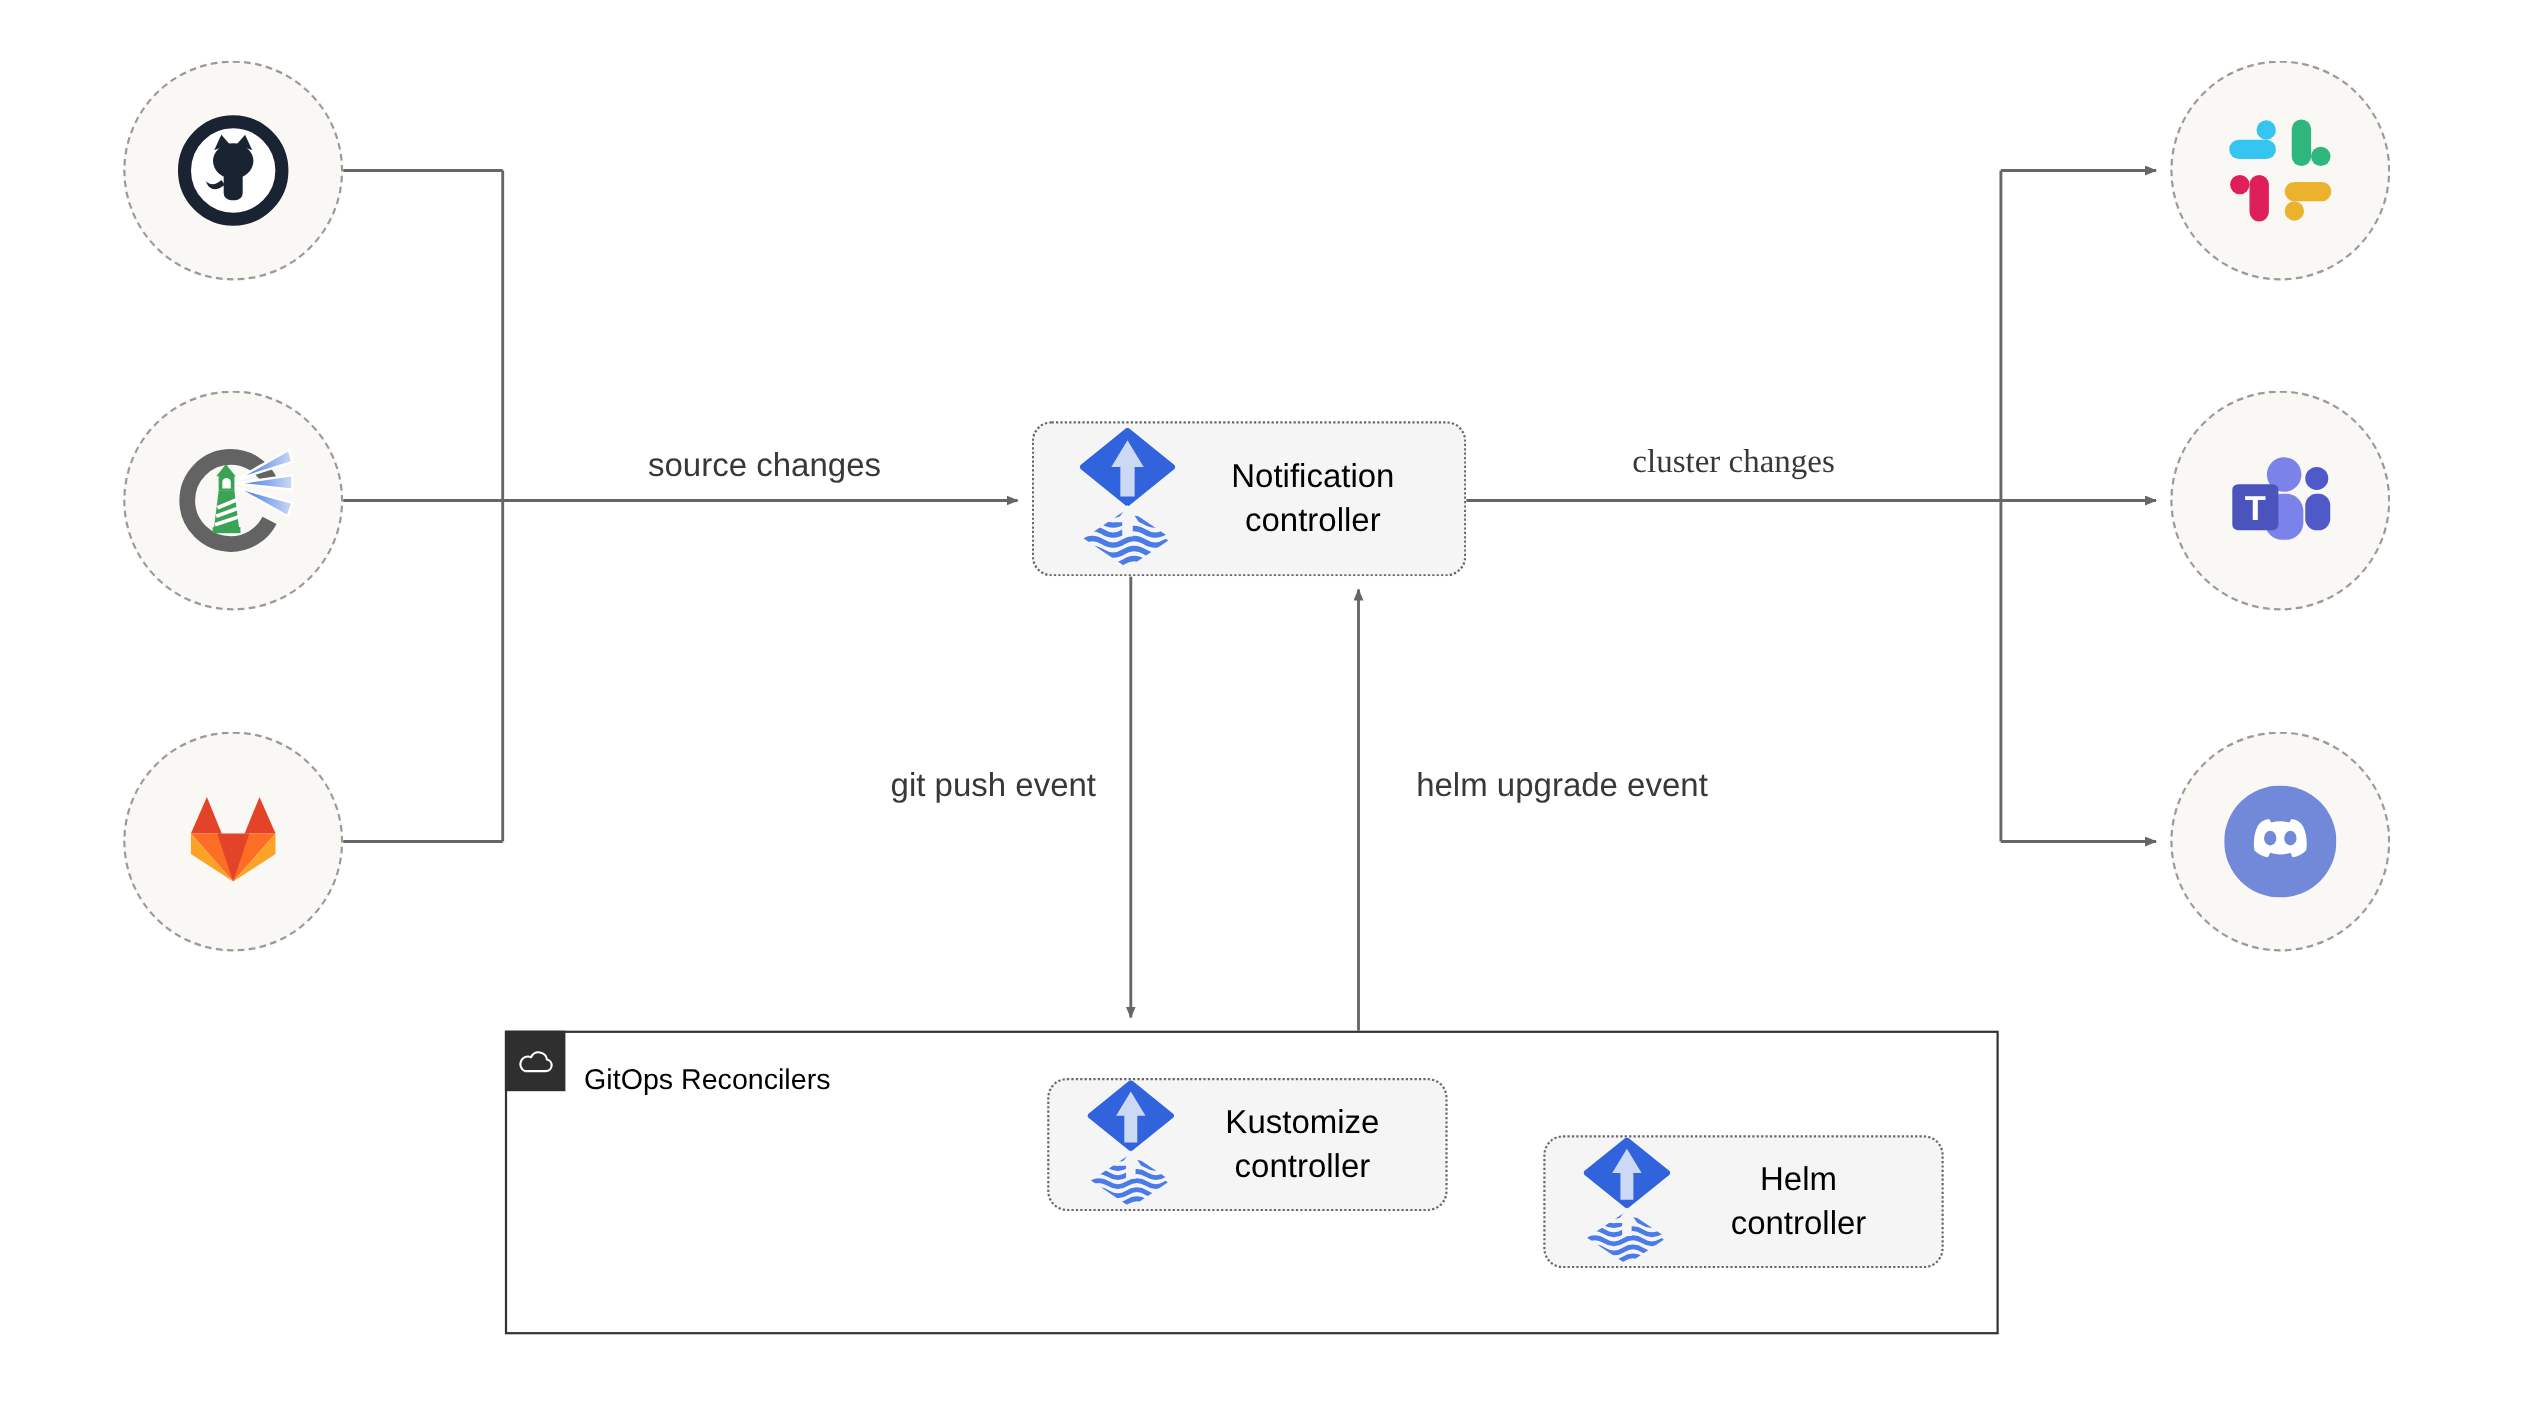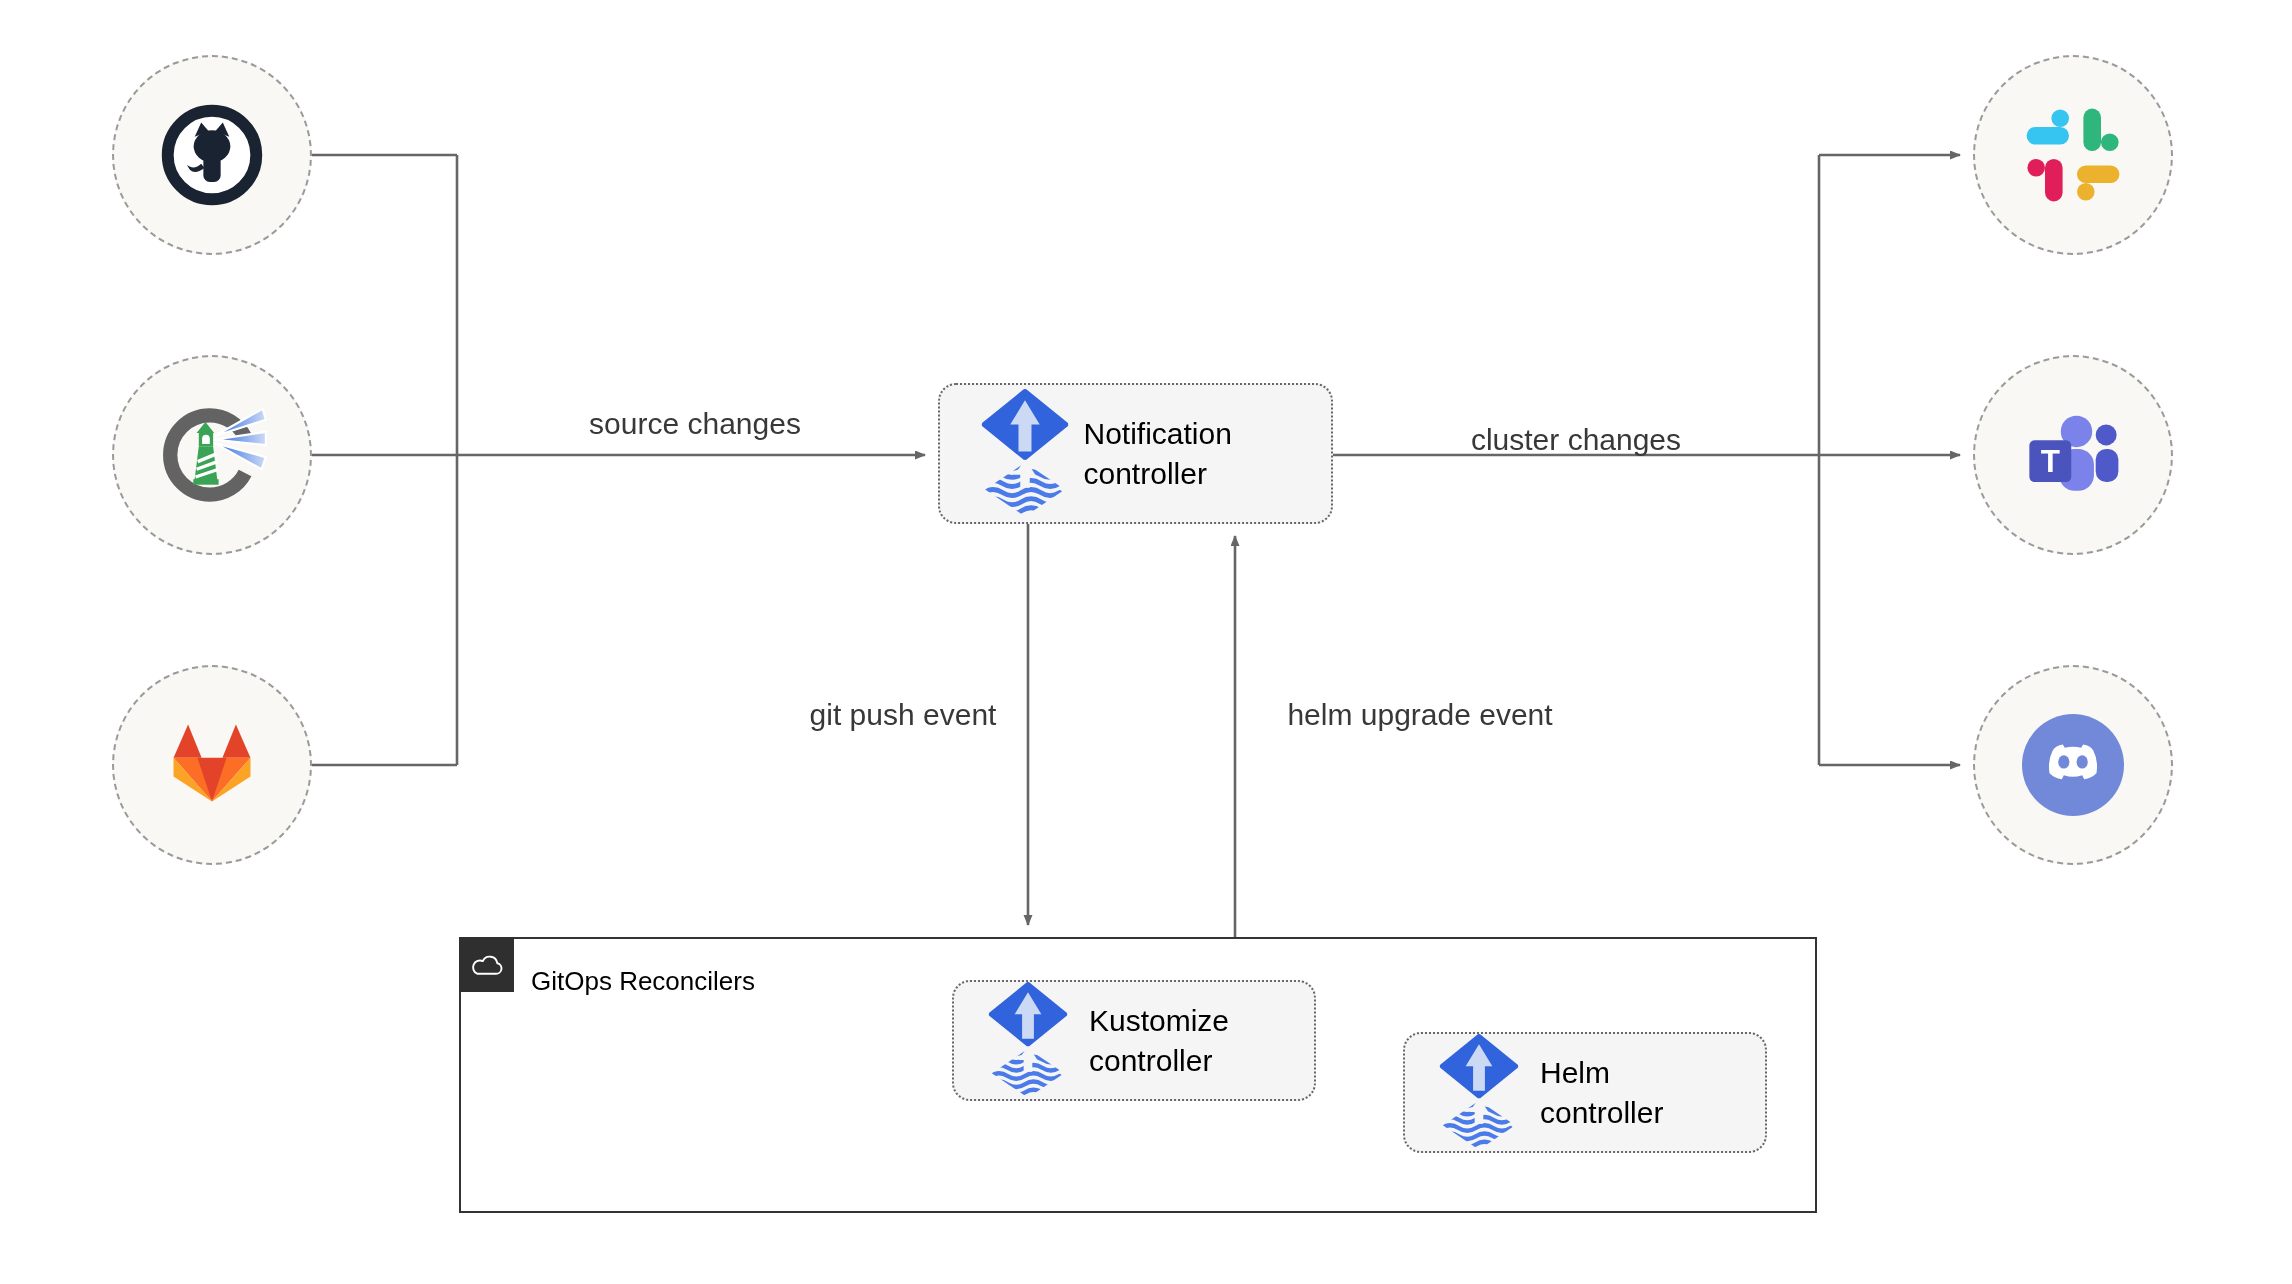--- a/index.html
+++ b/index.html
@@ -17,21 +17,21 @@
     display:flex;align-items:center;justify-content:center;box-sizing:border-box;
   }
   .app-circle svg{display:block;}
 
   
   .ctrl-box{
     position:absolute;box-sizing:border-box;border:2px dotted #676767;border-radius:18px;
     background:#f5f5f5;display:flex;align-items:center;
   }
   .ctrl-box .label{
-    flex:1;color:#000;font-size:30px;line-height:1.32;
+    flex:1;text-align:center;color:#000;font-size:30px;line-height:1.32;
     padding-right:14px;
   }
   .flux{width:80px;height:118px;margin-left:34px;flex:0 0 auto;}
   .flux-lg{width:90px;height:130px;margin-left:40px;}
 
   
   .group-box{
     position:absolute;box-sizing:border-box;border:2px solid #333333;background:#ffffff;
   }
   .group-header-sq{
@@ -210,17 +210,17 @@
   </div>
 
   <div class="ctrl-box" style="left:1403px;top:1032px;width:364px;height:121px;">
     <svg class="flux" viewBox="0 0 100 150">
         <use href="#flux-sym"></use>
       </svg>
     <div class="label" style="max-width:190px;margin:4px auto;">Helm controller</div>
   </div>
 
   <div class="edge-label" style="left:695px;top:424px;">source changes</div>
-  <div class="edge-label" style="left:1576px;top:440px;">cluster changes</div>
+  <div class="edge-label" style="left:1576px;top:420px;font-family:Liberation Serif, serif;">cluster changes</div>
   <div class="edge-label" style="left:903px;top:715px;">git push event</div>
   <div class="edge-label" style="left:1420px;top:715px;">helm upgrade event</div>
 
 </div>
 
 </body></html>

